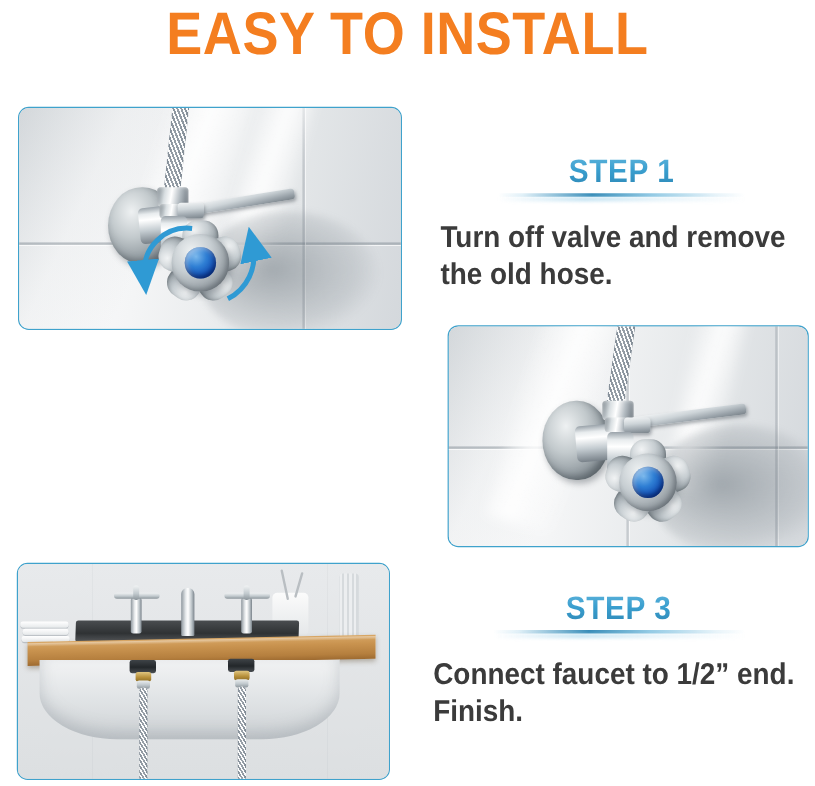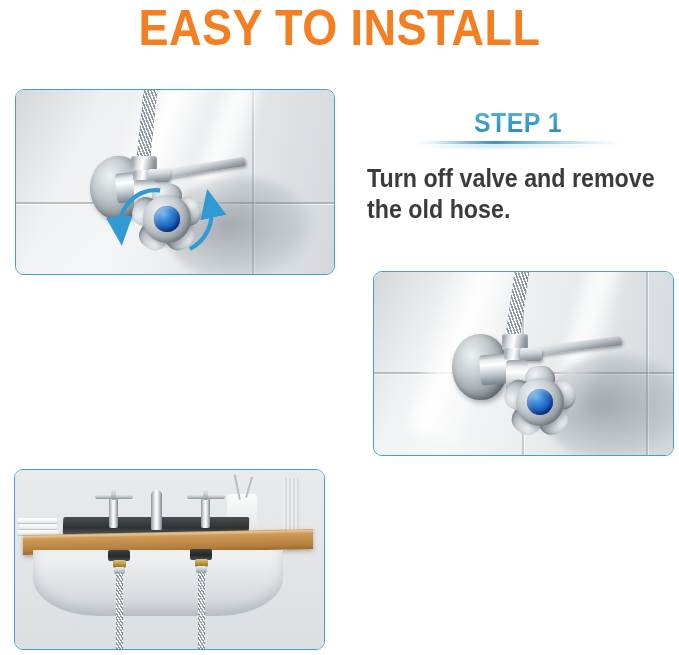--- a/index.html
+++ b/index.html
@@ -208,21 +208,21 @@
     font-size: 25px;
     line-height: 31px;
     color: #3b3b3b;
     transform: scaleX(0.93);
     transform-origin: left top;
     white-space: nowrap;
   }
   .step-body .hl { color: #F47E20; }
   .step-body .line { display: block; }
 
-  #step-1 { left: 358px; top: 108px; width: 320px; }
+  #step-1 { left: 358px; top: 128px; width: 320px; }
   #step-1 .step-label { width: 320px; }
   #step-1 .step-rule, #step-1 .step-rule-glow { width: 206px; }
   #step-1 .step-body { margin-top: 15px; margin-left: 9px; }
 
   #step-2 { left: 0px; top: 294px; width: 360px; }
   #step-2 .step-label { width: 360px; }
   #step-2 .step-rule, #step-2 .step-rule-glow { width: 215px; }
   #step-2 .step-body { margin-top: 15px; margin-left: 2px; }
 
   #step-3 { left: 352px; top: 492px; width: 327px; }
@@ -446,14 +446,23 @@
       <div class="conn-steel" style="left:99px;  top:97px; width:11px; height:7px;"></div>
       <div class="drop-hose" style="left:101px; top:103px; height:78px;"></div>
 
       <div class="conn-nut" style="left:175px; top:79px; width:22px; height:11px;"></div>
       <div class="conn-brass" style="left:180px; top:89px; width:13px; height:8px;"></div>
       <div class="conn-steel" style="left:181px; top:96px; width:11px; height:7px;"></div>
       <div class="drop-hose" style="left:183px; top:102px; height:79px;"></div>
     </div>
   </div>
 
+  <div class="step-block" id="step-3">
+    <div class="step-label">STEP 3</div>
+    <div class="step-rule"></div>
+    <div class="step-rule-glow"></div>
+    <div class="step-body">
+      <span class="line">Connect faucet to 1/2” end.</span>
+      <span class="line">Finish.</span>
+    </div>
+  </div>
 
 </div>
 
 </body></html>

